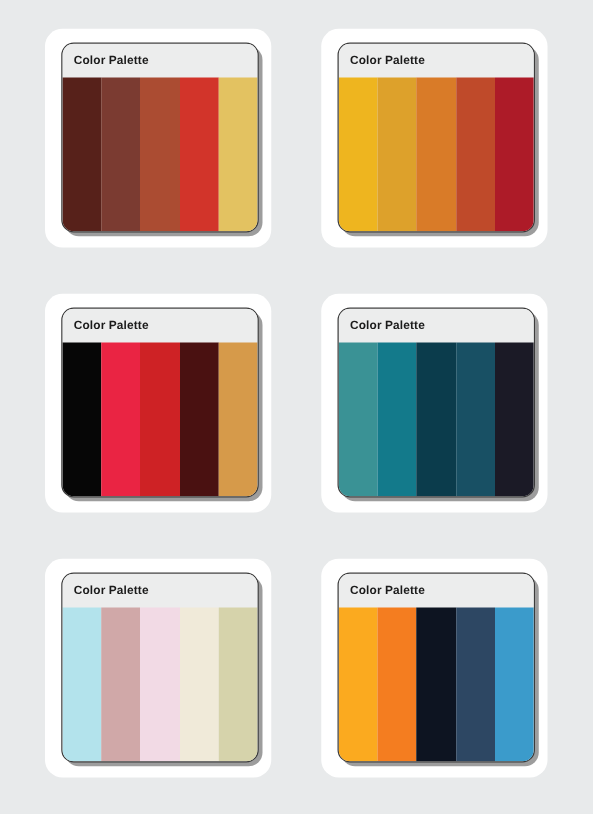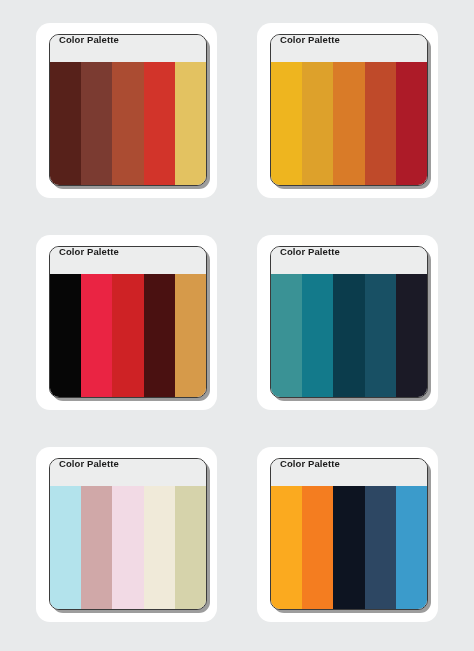--- a/index.html
+++ b/index.html
@@ -63,21 +63,21 @@
     background: #eceded;
     display: flex;
     flex-direction: column;
   }
 
   .panel-header {
     height: 27px;
     flex: 0 0 27px;
     background: #eceded;
     display: flex;
-    align-items: flex-start;
+    align-items: center;
     padding-left: 9px;
     box-sizing: border-box;
   }
   .panel-title {
     font-size: 9.5px;
     font-weight: bold;
     color: #1b1b1b;
     letter-spacing: 0.1px;
     line-height: 1;
     white-space: nowrap;

